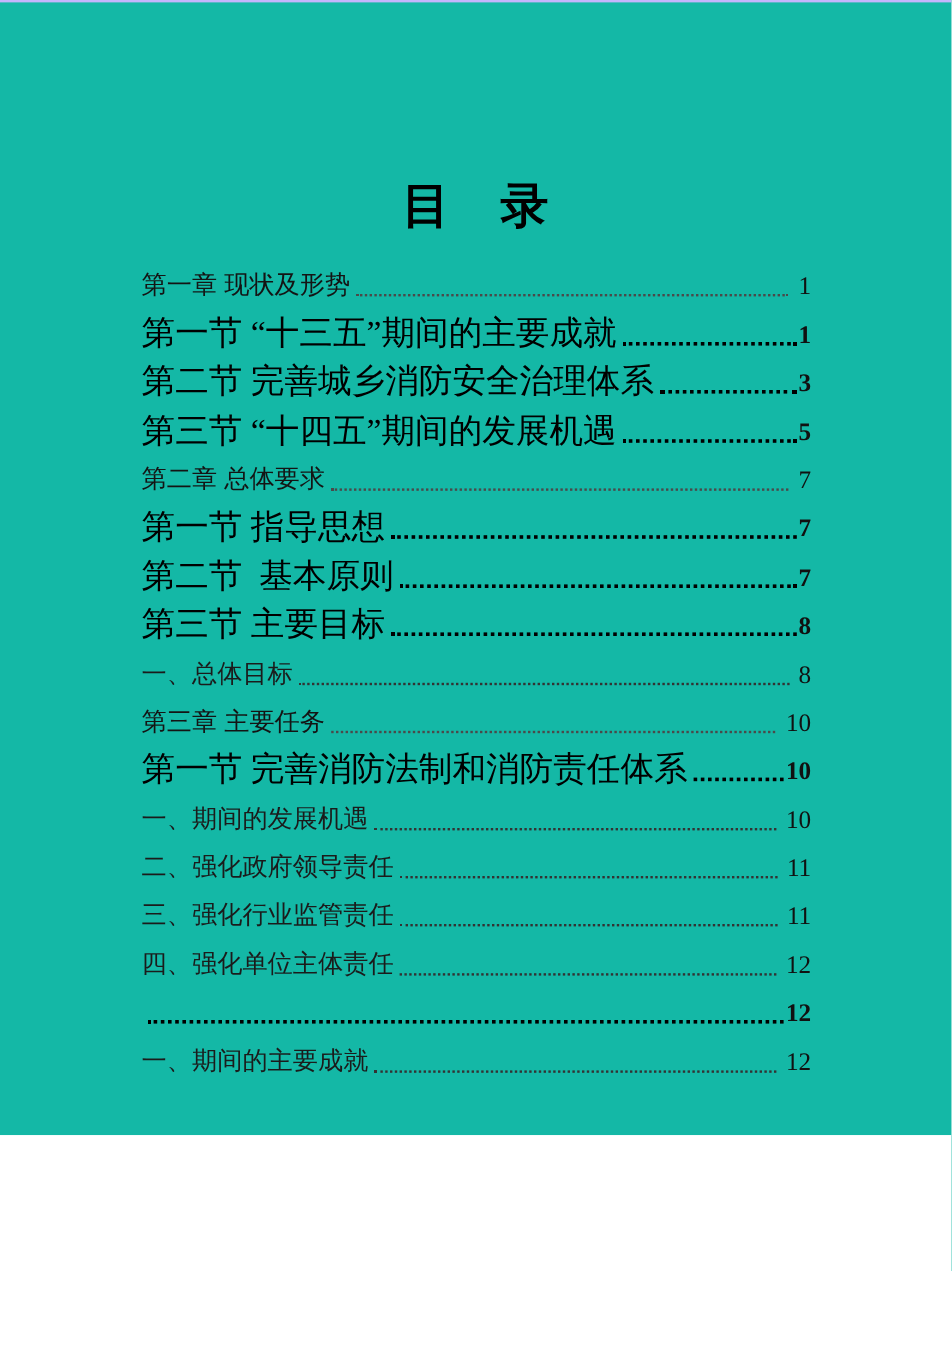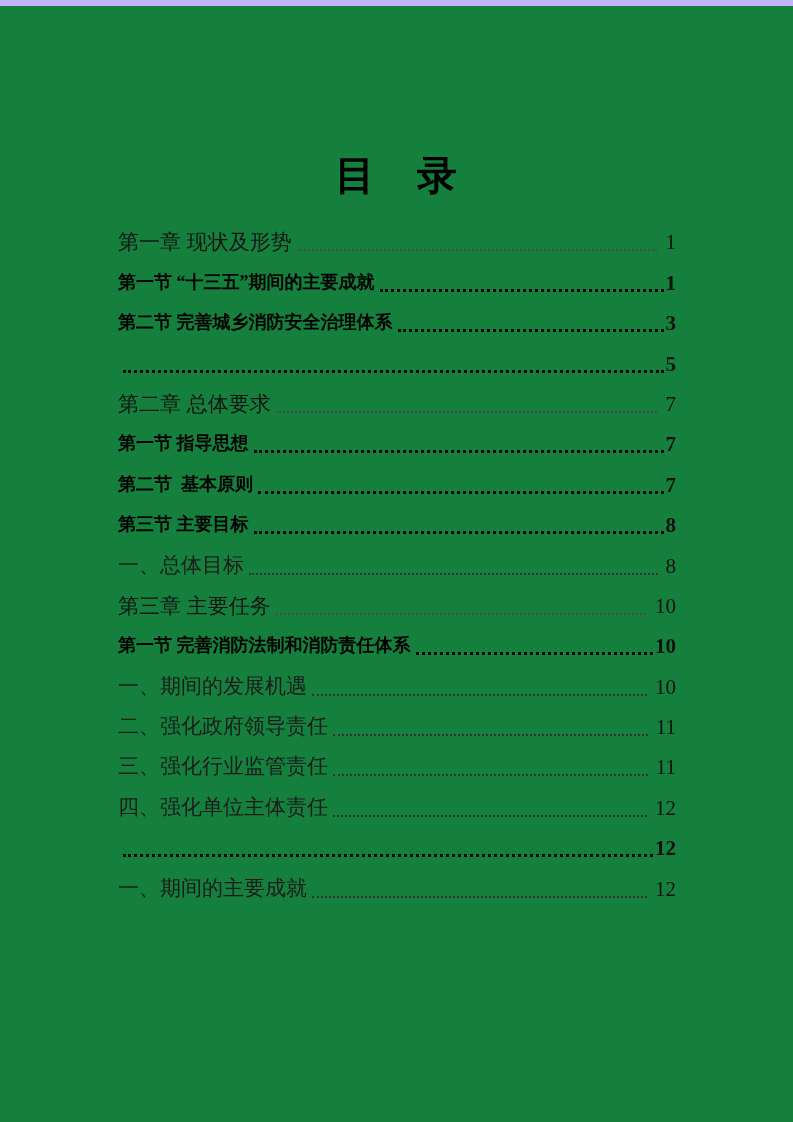--- a/index.html
+++ b/index.html
@@ -1,22 +1,22 @@
 <!DOCTYPE html>
 <html><head>
 <meta charset="utf-8">
 <style>
   html, body { margin: 0; padding: 0; background: #ffffff; }
   .page {
     position: relative;
     width: 793px;
-    height: 1122px;
-    background: #15803d;
+    height: 946px;
+    background: #14b8a6;
     overflow: hidden;
-    border-top: 6px solid #c4b5fd;
+    border-top: 2px solid #c4b5fd;
     box-sizing: border-box;
     color: #111;
   }
   .title {
     margin: 0;
     padding-top: 147px;
     text-align: center;
     font-family: "Liberation Serif", serif;
     font-weight: bold;
     font-size: 40px;
@@ -54,22 +54,22 @@
   }
   
   .row.chapter .t {
     font-family: "Liberation Sans", sans-serif;
     color: #141414;
   }
   .row.chapter .leader { border-bottom: 2px dotted #4a4a4a; margin-right: 9px; }
   
   .row.section .t {
     font-family: "Liberation Serif", serif;
-    font-weight: bold;
-    font-size: 18px;
+    font-weight: normal;
+    font-size: 28px;
     color: #000;
   }
   .row.section .leader { border-bottom: 3px dotted #000; margin: 0 2px 4px 5px; }
   .row.section .p { font-weight: bold; }
   
   .row.item .t {
     font-family: "Liberation Serif", serif;
     color: #1b1b1b;
   }
   .row.item .leader { border-bottom: 2px dotted #333; margin-right: 8px; }
@@ -92,20 +92,21 @@
     <span class="p">1</span>
   </div>
 
   <div class="row section">
     <span class="t">第二节 完善城乡消防安全治理体系</span>
     <span class="leader"></span>
     <span class="p">3</span>
   </div>
 
   <div class="row section">
+    <span class="t">第三节 “十四五”期间的发展机遇</span>
     <span class="leader"></span>
     <span class="p">5</span>
   </div>
 
   <div class="row chapter">
     <span class="t">第二章 总体要求</span>
     <span class="leader"></span>
     <span class="p">7</span>
   </div>
 

